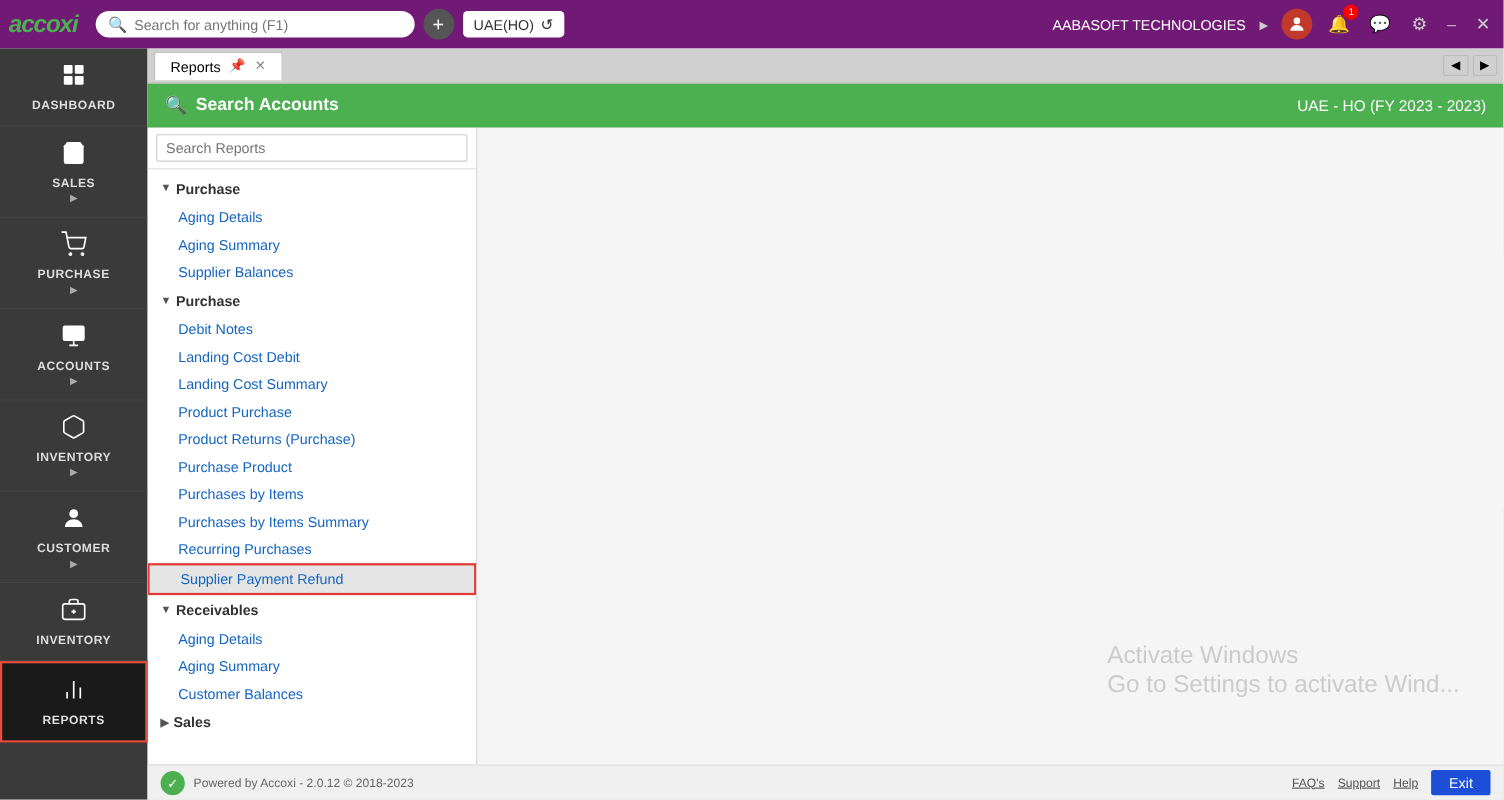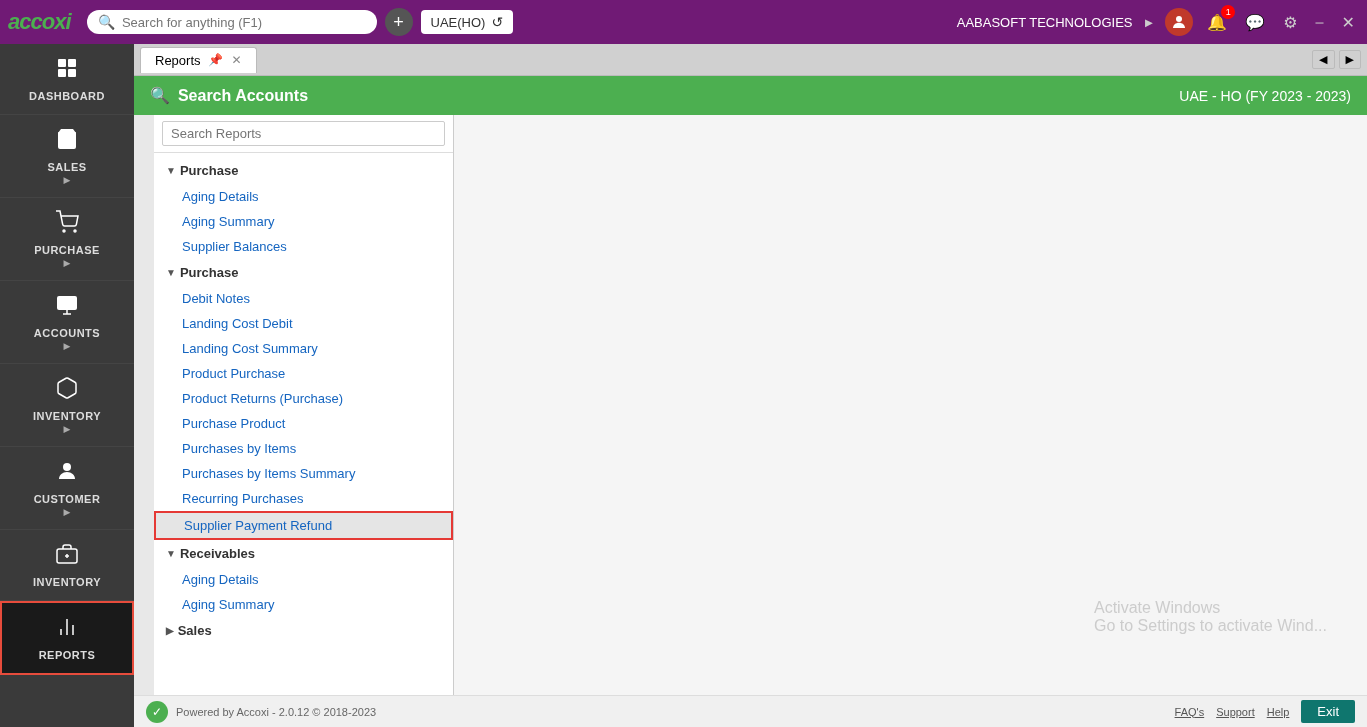--- a/index.html
+++ b/index.html
@@ -57,43 +57,43 @@
     .tab-ctrl-btn { background: none; border: 1px solid #bbb; padding: 2px 6px; cursor: pointer; font-size: 11px; border-radius: 2px; }
 
     
     .reports-container { display: flex; flex-direction: column; flex: 1; overflow: hidden; }
     .reports-header { background: #4caf50; color: white; padding: 10px 16px; display: flex; align-items: center; justify-content: space-between; }
     .reports-header-left { display: flex; align-items: center; gap: 8px; font-size: 16px; font-weight: bold; }
     .search-accounts-icon { font-size: 16px; }
     .reports-header-right { font-size: 14px; }
 
     
-    .reports-body { display: flex; flex: 1; overflow: hidden; margin-left: 20px; }
+    .reports-body { display: flex; flex: 1; overflow: hidden; }
 
     
     .report-list-panel { width: 300px; border-right: 1px solid #ccc; display: flex; flex-direction: column; background: white; }
     .report-search-box { padding: 6px 8px; border-bottom: 1px solid #ddd; }
     .report-search-box input { width: 100%; border: 1px solid #ccc; padding: 4px 8px; font-size: 13px; outline: none; border-radius: 2px; }
     .report-list { flex: 1; overflow-y: auto; padding: 4px 0; }
     .report-section-header { display: flex; align-items: center; gap: 4px; padding: 6px 12px; font-weight: bold; font-size: 13px; color: #333; cursor: pointer; }
     .report-section-header .arrow { font-size: 10px; color: #555; }
     .report-item { padding: 5px 12px 5px 28px; font-size: 13px; color: #1565c0; cursor: pointer; }
     .report-item.highlighted { border: 2px solid #e53935; background: #e5e5e5; }
 
     
     .report-display-panel { flex: 1; background: #f5f5f5; position: relative; }
-    .watermark-text { position: absolute; bottom: 60px; right: 40px; color: #ccc; font-size: 16px; }
+    .watermark-text { position: absolute; bottom: 60px; right: 40px; color: #ccc; font-size: 22px; }
 
     
     .footer { display: flex; align-items: center; background: #f0f0f0; border-top: 1px solid #ddd; padding: 4px 12px; height: 32px; }
     .footer-logo { width: 22px; height: 22px; background: #4caf50; border-radius: 50%; display: flex; align-items: center; justify-content: center; color: white; font-size: 12px; margin-right: 8px; }
     .footer-text { font-size: 11px; color: #666; flex: 1; }
     .footer-links { display: flex; gap: 12px; }
     .footer-link { font-size: 11px; color: #555; cursor: pointer; text-decoration: underline; }
-    .exit-btn { background: #0f766e; color: white; border: none; padding: 4px 16px; font-size: 13px; cursor: pointer; border-radius: 2px; margin-left: 12px; }
+    .exit-btn { background: #1d4ed8; color: white; border: none; padding: 4px 16px; font-size: 13px; cursor: pointer; border-radius: 2px; margin-left: 12px; }
 
     
     .report-list::-webkit-scrollbar { width: 8px; }
     .report-list::-webkit-scrollbar-track { background: #f0f0f0; }
     .report-list::-webkit-scrollbar-thumb { background: #bbb; border-radius: 4px; }
   </style>
 </head>
 <body>
 
 <div class="top-bar">
@@ -255,20 +255,21 @@
               <div class="report-item">Purchases by Items</div>
               <div class="report-item">Purchases by Items Summary</div>
               <div class="report-item">Recurring Purchases</div>
               <div class="report-item highlighted">Supplier Payment Refund</div>
               <div class="report-section-header">
                 <span class="arrow">▼</span>
                 <span>Receivables</span>
               </div>
               <div class="report-item">Aging Details</div>
               <div class="report-item">Aging Summary</div>
+              <div class="report-item">Customer Balances</div>
               <div class="report-section-header">
                 <span class="arrow">▶</span>
                 <span>Sales</span>
               </div>
             </div>
         </div>
 
         <div class="report-display-panel">
           <div class="watermark-text">
             Activate Windows<br>Go to Settings to activate Wind...

